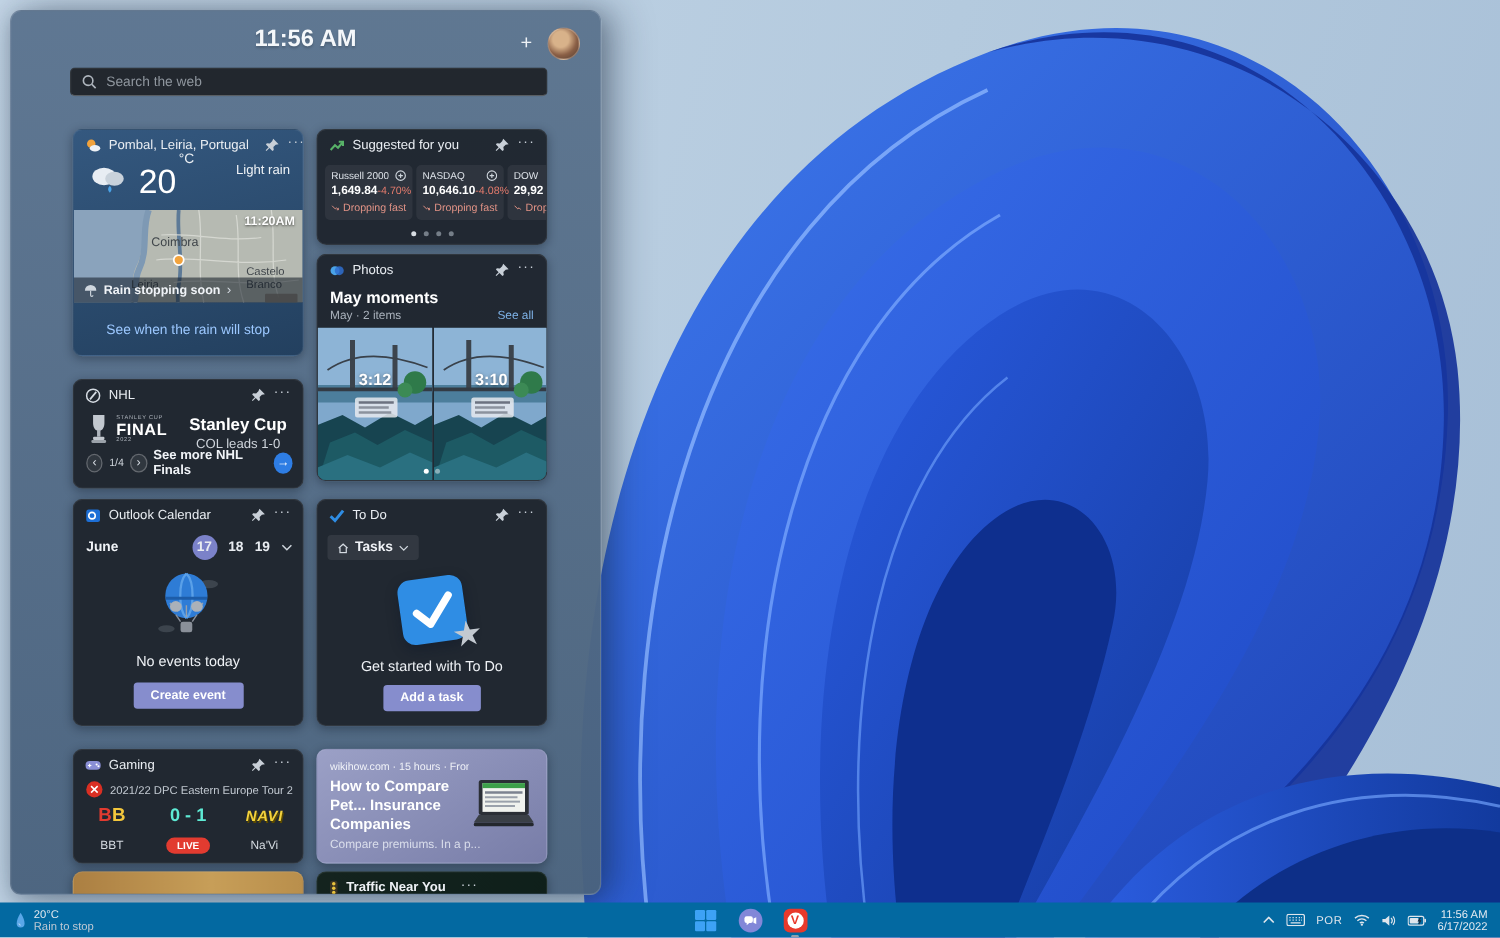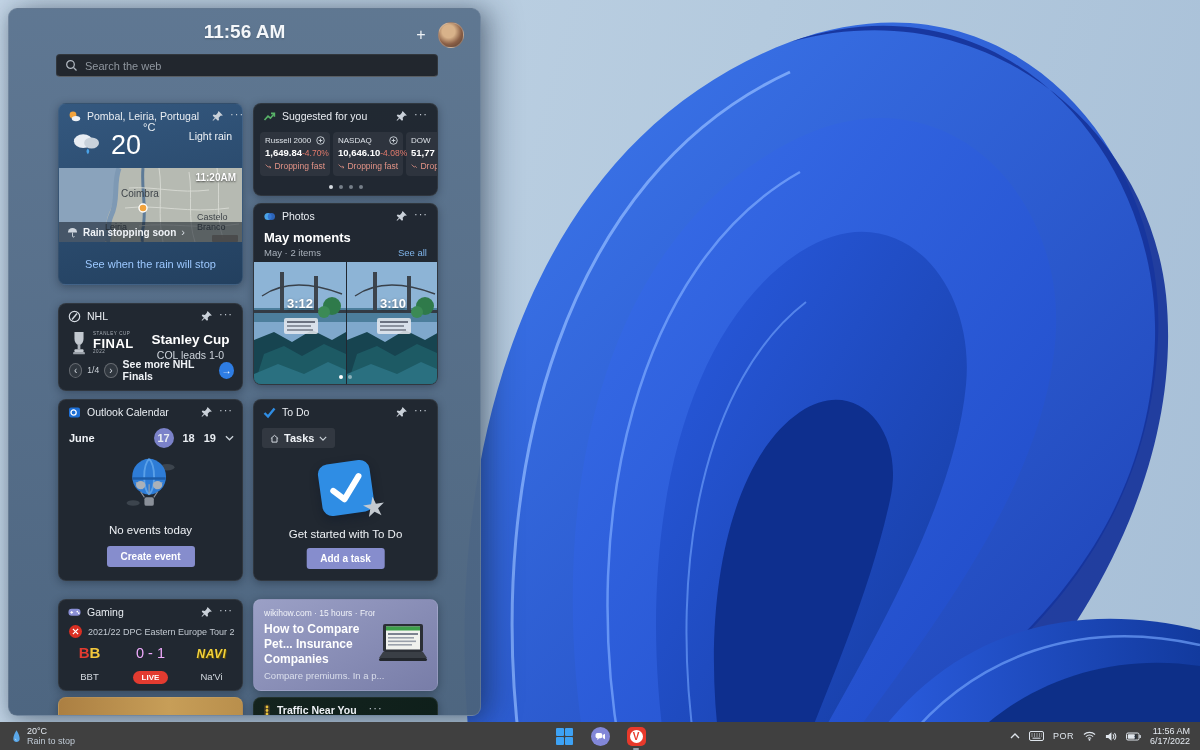--- a/index.html
+++ b/index.html
@@ -10,21 +10,21 @@
     position:relative; color:#fff;
   }
   svg { display:block; }
 
   
   #bloom { position:absolute; inset:0; z-index:1; }
 
   
   #taskbar {
     position:absolute; left:0; right:0; bottom:0; height:28px; z-index:60;
-    background:#404040; display:flex; align-items:center;
+    background:#0369a1; display:flex; align-items:center;
   }
   .tb-weather { position:absolute; left:6px; top:2px; display:flex; gap:6px; align-items:center; height:24px; padding:0 6px; border-radius:4px; }
   .tb-wtxt { display:flex; flex-direction:column; line-height:10px; }
   .tb-temp { font-size:9px; color:#e3e9f0; }
   .tb-desc { font-size:9px; color:#bfc9d4; }
   .tb-center { position:absolute; left:50%; transform:translateX(-50%); display:flex; gap:14px; align-items:center; height:28px; }
   .tb-icon { width:22px; height:22px; display:flex; align-items:center; justify-content:center; border-radius:4px; position:relative; }
   .start-grid { display:grid; grid-template-columns:8px 8px; grid-template-rows:8px 8px; gap:1px; }
   .start-grid i { background:#3da2f5; border-radius:1px; }
   .chat-circle { width:19px; height:19px; border-radius:50%; background:#8287d8; display:flex; align-items:center; justify-content:center; }
@@ -151,21 +151,21 @@
 
   
   #w-gaming { left:49px; top:590px; height:92px; }
   .g-event { position:absolute; top:25px; left:10px; right:8px; display:flex; align-items:center; gap:6px; }
   .g-dpc { width:13px; height:13px; border-radius:50%; background:#d92f23; flex:0 0 auto; display:flex; align-items:center; justify-content:center; }
   .g-etxt { font-size:9px; color:#c2c9d1; white-space:nowrap; overflow:hidden; }
   .g-score { position:absolute; top:44px; left:0; right:0; display:flex; }
   .g-col { flex:1; text-align:center; }
   .g-bb b { font-size:15px; font-weight:bold; }
   .g-b1 { color:#e23b30; } .g-b2 { color:#f3c73c; }
-  .g-num { font-size:14.5px; font-weight:normal; color:#f0abfc; }
+  .g-num { font-size:14.5px; font-weight:bold; color:#5eead4; }
   .g-navi { font-size:12px; font-weight:bold; font-style:italic; color:#f3d23c; letter-spacing:.5px;
     text-shadow:1px 1px 0 #5b4a00; }
   .g-labels { position:absolute; top:66px; left:0; right:0; display:flex; align-items:flex-start; }
   .g-team { font-size:9.5px; color:#d3d9df; }
   .g-live { background:#e23b30; color:#fff; font-size:8px; font-weight:bold; padding:2px 9px; border-radius:9px; }
 
   
   #w-news { left:244px; top:590px; height:92px; background:linear-gradient(150deg,#9ba0c6,#787da8); }
   .nw-src { position:absolute; top:8px; left:10px; right:62px; font-size:8.5px; color:#f0f2f8; white-space:nowrap; overflow:hidden; }
   .nw-head { position:absolute; top:22px; left:10px; width:112px; font-size:12px; font-weight:bold; color:#fff; line-height:15px; }
@@ -329,21 +329,21 @@
             <path d="M9 3.6V6H6.8" fill="none" stroke="#e29386" stroke-width="1.2"></path>
           </svg>
           <span class="s-trend">Dropping fast</span>
         </div>
       </div>
       <div class="s-mini">
         <div class="s-r1">
           <span class="s-name">DOW</span>
         </div>
         <div class="s-r2">
-          <span class="s-val">51,77</span>
+          <span class="s-val">29,92</span>
         </div>
         <div class="s-r3">
           <svg viewBox="0 0 10 8" width="9" height="7">
             <path d="M1 1l4 4 1.6-1.4L9 6" fill="none" stroke="#e29386" stroke-width="1.2"></path>
           </svg>
           <span class="s-trend">Dropping fast</span>
         </div>
       </div>
     </div>
     <div class="dots">

